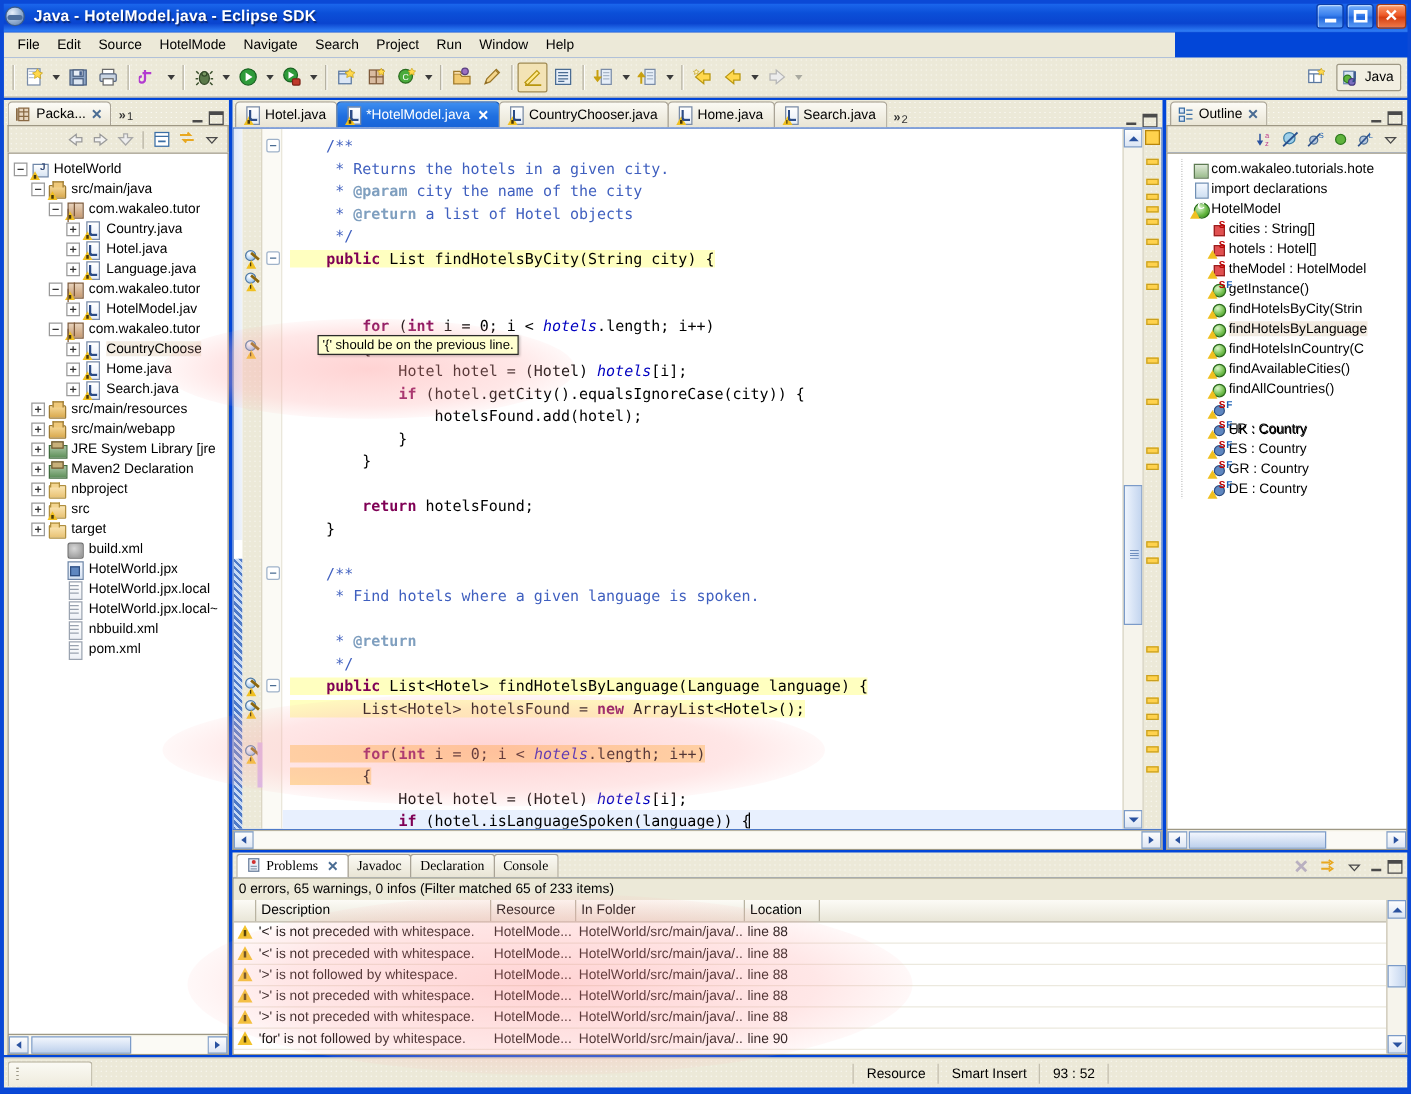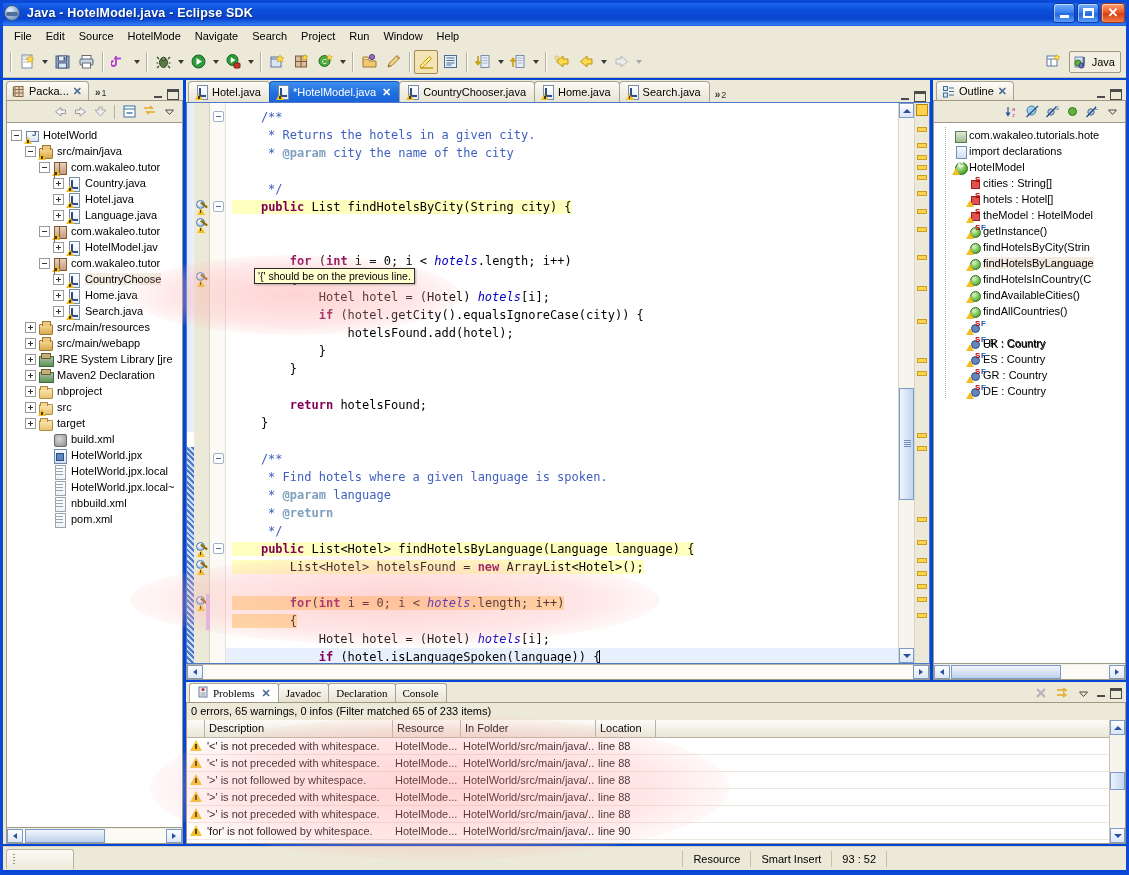--- a/index.html
+++ b/index.html
@@ -49,21 +49,21 @@
   .tb-btn.close {
     background: linear-gradient(to bottom, #fba06f 0%, #ee5a28 45%, #d63f11 55%, #f07a4a 100%);
     border-color: #a33b12; width: 24px;
   }
   .gl-min { position:absolute; left:6px; bottom:4px; width:9px; height:3px; background:#fff; }
   .gl-max { position:absolute; left:5px; top:4px; width:11px; height:10px; border:2px solid #fff; border-top-width:3px;}
   .gl-x { position:absolute; inset:0; color:#fff; font-size:13px; font-weight:bold; line-height:18px; text-align:center; font-family:"Liberation Sans",sans-serif;}
 
   
   .menubar {
-    position: absolute; left: 3px; top: 26px; width: 1123px; height: 20px;
+    position: absolute; left: 3px; top: 26px; width: 937px; height: 20px;
     background: #ece9d8;
     display: flex; align-items: center; padding-left: 4px;
   }
   .menu-item {
     padding: 2px 7px; font-size: 11px; color: #000; cursor: default; white-space: nowrap;
   }
 
   
   .toolbar {
     position: absolute; left: 3px; top: 46px; width: 1123px; height: 32px;
@@ -921,37 +921,37 @@
       <div class="gutter-fold" id="foldgutter">
           <div class="fold-marker" style="top: 8px;"></div>
           <div class="fold-marker" style="top: 98px;"></div>
           <div class="fold-marker" style="top: 350px;"></div>
           <div class="fold-marker" style="top: 440px;"></div>
         </div>
       <div class="code-area" id="codearea">
           <div class="codeline" style="position: absolute; left: 0px; right: 0px; top: 5px;"><span class="cmt">    /**</span></div>
           <div class="codeline" style="position: absolute; left: 0px; right: 0px; top: 23px;"><span class="cmt">     * Returns the hotels in a given city.</span></div>
           <div class="codeline" style="position: absolute; left: 0px; right: 0px; top: 41px;"><span class="cmt">     * <span class="tag">@param</span> city the name of the city</span></div>
+          <div class="codeline" style="position: absolute; left: 0px; right: 0px; top: 59px;"><span class="cmt">     * <span class="tag">@return</span> a list of Hotel objects</span></div>
           <div class="codeline" style="position: absolute; left: 0px; right: 0px; top: 77px;"><span class="cmt">     */</span></div>
           <div class="codeline" style="position: absolute; left: 0px; right: 0px; top: 95px;"><span class="hl-yellow">    <span class="kw">public</span> List findHotelsByCity(String city) {</span></div>
           <div class="codeline" style="position: absolute; left: 0px; right: 0px; top: 131px;"></div>
           <div class="codeline" style="position: absolute; left: 0px; right: 0px; top: 149px;">        <span class="kw">for</span> (<span class="kw">int</span> i = 0; i &lt; <span class="fld">hotels</span>.length; i++)</div>
           <div class="codeline" style="position: absolute; left: 0px; right: 0px; top: 167px;">        {</div>
           <div class="codeline" style="position: absolute; left: 0px; right: 0px; top: 185px;">            Hotel hotel = (Hotel) <span class="fld">hotels</span>[i];</div>
           <div class="codeline" style="position: absolute; left: 0px; right: 0px; top: 203px;">            <span class="kw">if</span> (hotel.getCity().equalsIgnoreCase(city)) {</div>
           <div class="codeline" style="position: absolute; left: 0px; right: 0px; top: 221px;">                hotelsFound.add(hotel);</div>
           <div class="codeline" style="position: absolute; left: 0px; right: 0px; top: 239px;">            }</div>
           <div class="codeline" style="position: absolute; left: 0px; right: 0px; top: 257px;">        }</div>
           <div class="codeline" style="position: absolute; left: 0px; right: 0px; top: 275px;"></div>
           <div class="codeline" style="position: absolute; left: 0px; right: 0px; top: 293px;">        <span class="kw">return</span> hotelsFound;</div>
           <div class="codeline" style="position: absolute; left: 0px; right: 0px; top: 311px;">    }</div>
           <div class="codeline" style="position: absolute; left: 0px; right: 0px; top: 329px;"></div>
           <div class="codeline" style="position: absolute; left: 0px; right: 0px; top: 347px;"><span class="cmt">    /**</span></div>
           <div class="codeline" style="position: absolute; left: 0px; right: 0px; top: 365px;"><span class="cmt">     * Find hotels where a given language is spoken.</span></div>
-          <div class="codeline" style="position: absolute; left: 0px; right: 0px; top: 383px;"><span class="cmt">     * <span class="tag">@param</span> language</span></div>
           <div class="codeline" style="position: absolute; left: 0px; right: 0px; top: 401px;"><span class="cmt">     * <span class="tag">@return</span></span></div>
           <div class="codeline" style="position: absolute; left: 0px; right: 0px; top: 419px;"><span class="cmt">     */</span></div>
           <div class="codeline" style="position: absolute; left: 0px; right: 0px; top: 437px;"><span class="hl-yellow">    <span class="kw">public</span> List&lt;Hotel&gt; findHotelsByLanguage(Language language) {</span></div>
           <div class="codeline" style="position: absolute; left: 0px; right: 0px; top: 455px;"><span class="hl-yellow">        List&lt;Hotel&gt; hotelsFound = <span class="kw">new</span> ArrayList&lt;Hotel&gt;();</span></div>
           <div class="codeline" style="position: absolute; left: 0px; right: 0px; top: 473px;"></div>
           <div class="codeline" style="position: absolute; left: 0px; right: 0px; top: 491px;"><span class="hl-orange">        <span class="kw">for</span>(<span class="kw">int</span> i = 0; i &lt; <span class="fld">hotels</span>.length; i++)</span></div>
           <div class="codeline" style="position: absolute; left: 0px; right: 0px; top: 509px;"><span class="hl-orange">        {</span></div>
           <div class="codeline" style="position: absolute; left: 0px; right: 0px; top: 527px;">            Hotel hotel = (Hotel) <span class="fld">hotels</span>[i];</div>
           <div class="codeline curline" style="position: absolute; left: 0px; right: 0px; top: 545px;">            <span class="kw">if</span> (hotel.isLanguageSpoken(language)) {<span class="caret"></span></div>
           <div class="tooltip" style="left: 28px; top: 165px;">'{' should be on the previous line.</div>

